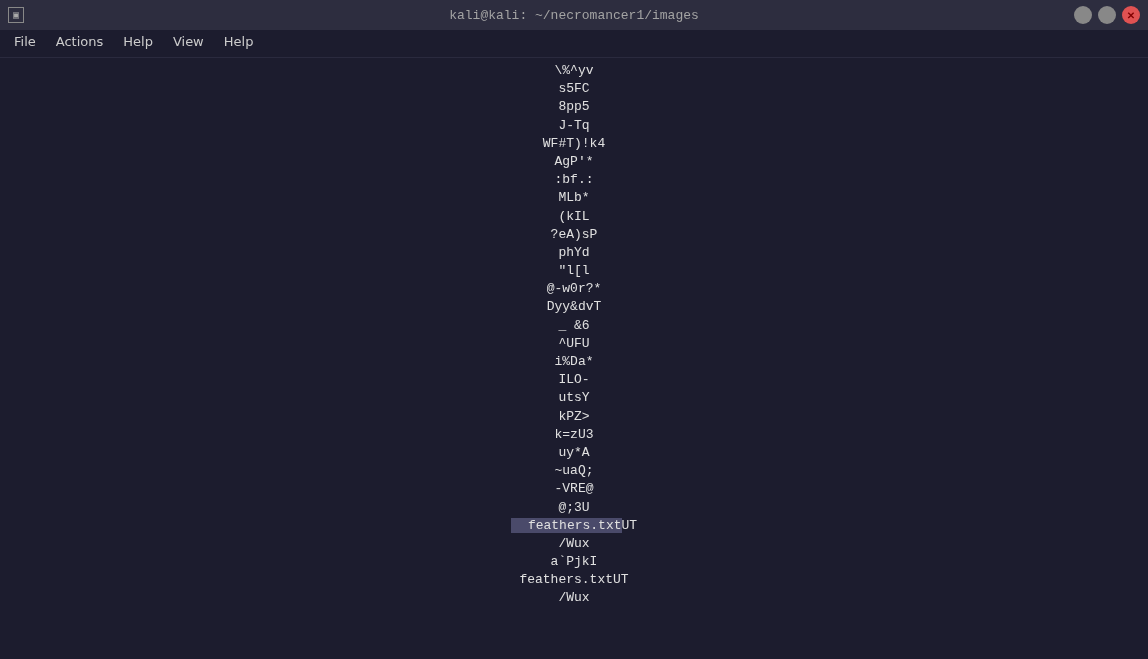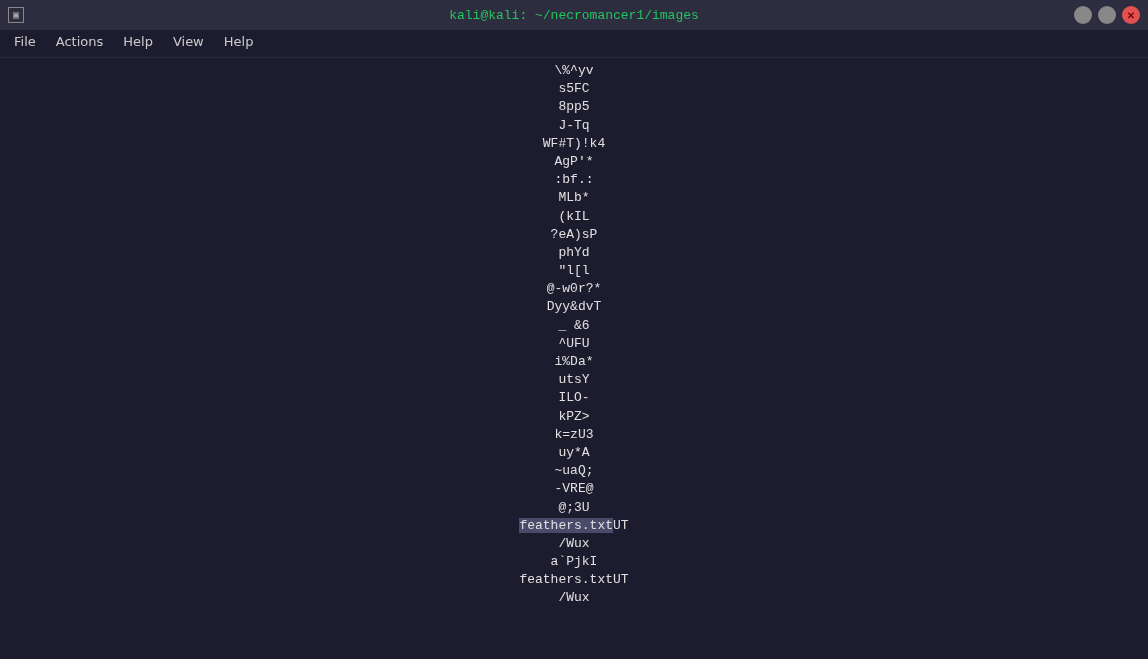--- a/index.html
+++ b/index.html
@@ -48,21 +48,21 @@
       justify-content: center;
       color: #aaa;
       font-size: 10px;
       margin-right: 8px;
     }
 
     .title-bar-center {
       position: absolute;
       left: 50%;
       transform: translateX(-50%);
-      color: #22c55e;
+      color: #a3a3a3;
       font-size: 13px;
       font-family: 'Courier New', Courier, monospace;
     }
 
     .window-controls {
       display: flex;
       gap: 6px;
     }
 
     .win-btn {
@@ -112,20 +112,21 @@
     }
 
     .terminal-line {
       white-space: pre;
       color: #e0e0e0;
     }
 
     .highlighted {
       background: #4a4a6a;
       color: #e0e0e0;
+      padding-left: 17px;
     }
   </style>
 </head>
 <body>
 
 <div class="window">
 
   <div class="title-bar">
     <div class="title-bar-left">
       <div class="window-icon">▣</div>
@@ -157,22 +158,22 @@
     <div class="terminal-line">MLb*</div>
     <div class="terminal-line">(kIL</div>
     <div class="terminal-line">?eA)sP</div>
     <div class="terminal-line">phYd</div>
     <div class="terminal-line">"l[l</div>
     <div class="terminal-line">@-w0r?*</div>
     <div class="terminal-line">Dyy&amp;dvT</div>
     <div class="terminal-line">_ &amp;6</div>
     <div class="terminal-line">^UFU</div>
     <div class="terminal-line">i%Da*</div>
+    <div class="terminal-line">ILO-</div>
     <div class="terminal-line">utsY</div>
-    <div class="terminal-line">ILO-</div>
     <div class="terminal-line">kPZ&gt;</div>
     <div class="terminal-line">k=zU3</div>
     <div class="terminal-line">uy*A</div>
     <div class="terminal-line">~uaQ;</div>
     <div class="terminal-line">-VRE@</div>
     <div class="terminal-line">@;3U</div>
     <div class="terminal-line"><span class="highlighted">feathers.txt</span>UT</div>
     <div class="terminal-line">/Wux</div>
     <div class="terminal-line">a`PjkI</div>
     <div class="terminal-line">feathers.txtUT</div>

